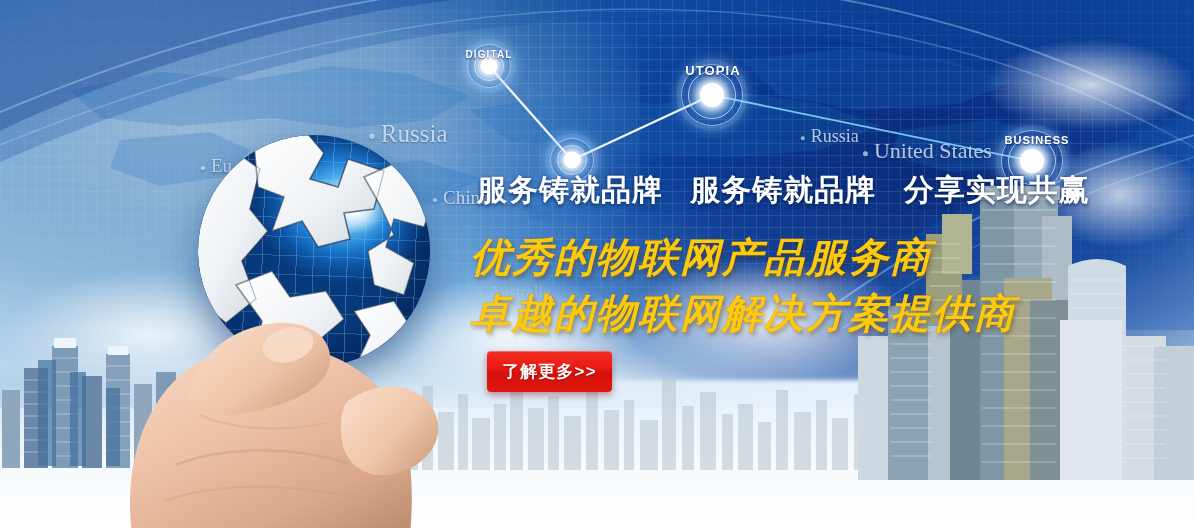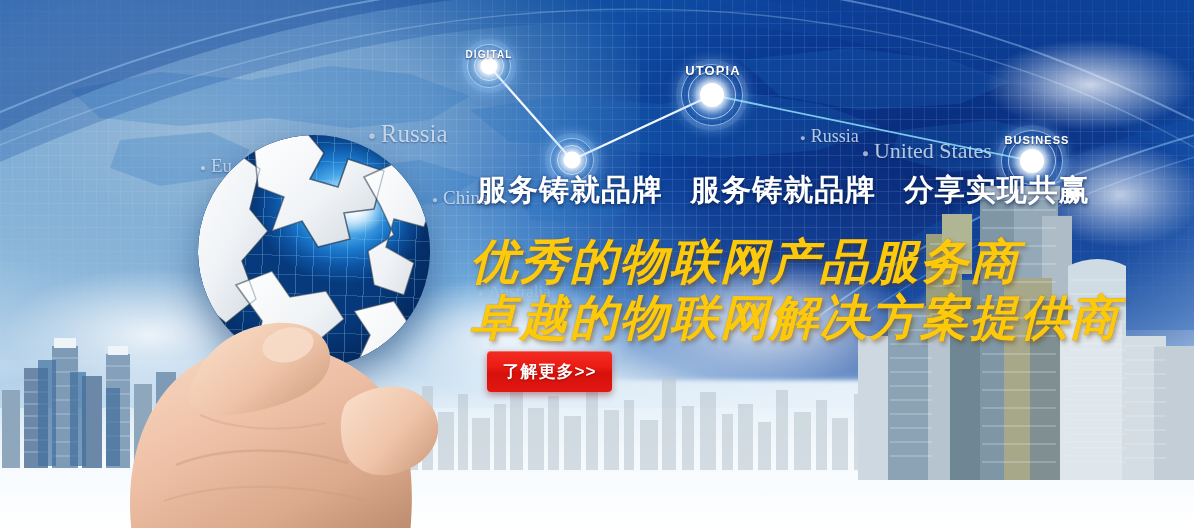--- a/index.html
+++ b/index.html
@@ -85,32 +85,32 @@
 
   
   .headline { position:absolute; left:477px; top:170px; color:#fff;
     font-size:30px; font-weight:bold; letter-spacing:1px; white-space:nowrap;
     text-shadow:0 2px 4px rgba(0,25,70,.65), 0 0 2px rgba(0,30,80,.5); }
   .headline span { margin-right:18px; }
   .headline span:last-child { margin-right:12px; }
 
   .sub { position:absolute; left:470px; white-space:nowrap;
     font-family:Liberation Serif, serif;
-    font-size:48px; font-weight:bold; font-style:italic;
+    font-size:40px; font-weight:bold; font-style:italic;
     color:#fdc90b; letter-spacing:2px;
     text-shadow:2px 3px 4px rgba(90,50,0,.42), 0 0 1px rgba(120,70,0,.5); }
   .sub1 { top:230px; }
   .sub2 { top:286px; }
 
   .cta { position:absolute; left:487px; top:351px; width:125px; height:41px;
     border-radius:4px; border:none; cursor:pointer;
     background:linear-gradient(to bottom,#f22c22 0%,#ec1c14 38%,#d6100b 55%,#e21812 100%);
     box-shadow:0 3px 7px rgba(120,10,10,.42), inset 0 1px 0 rgba(255,255,255,.30);
     color:#fff; font-size:17px; font-weight:bold; letter-spacing:1px;
-    font-family:Liberation Sans, sans-serif;
+    font-family:Liberation Mono, monospace;
     text-shadow:0 1px 2px rgba(110,0,0,.55); }
 </style>
 </head>
 <body>
 
 <div class="banner">
 
   <div class="sky-base"></div>
   <div class="sky-deep"></div>
   <div class="sky-left"></div>

